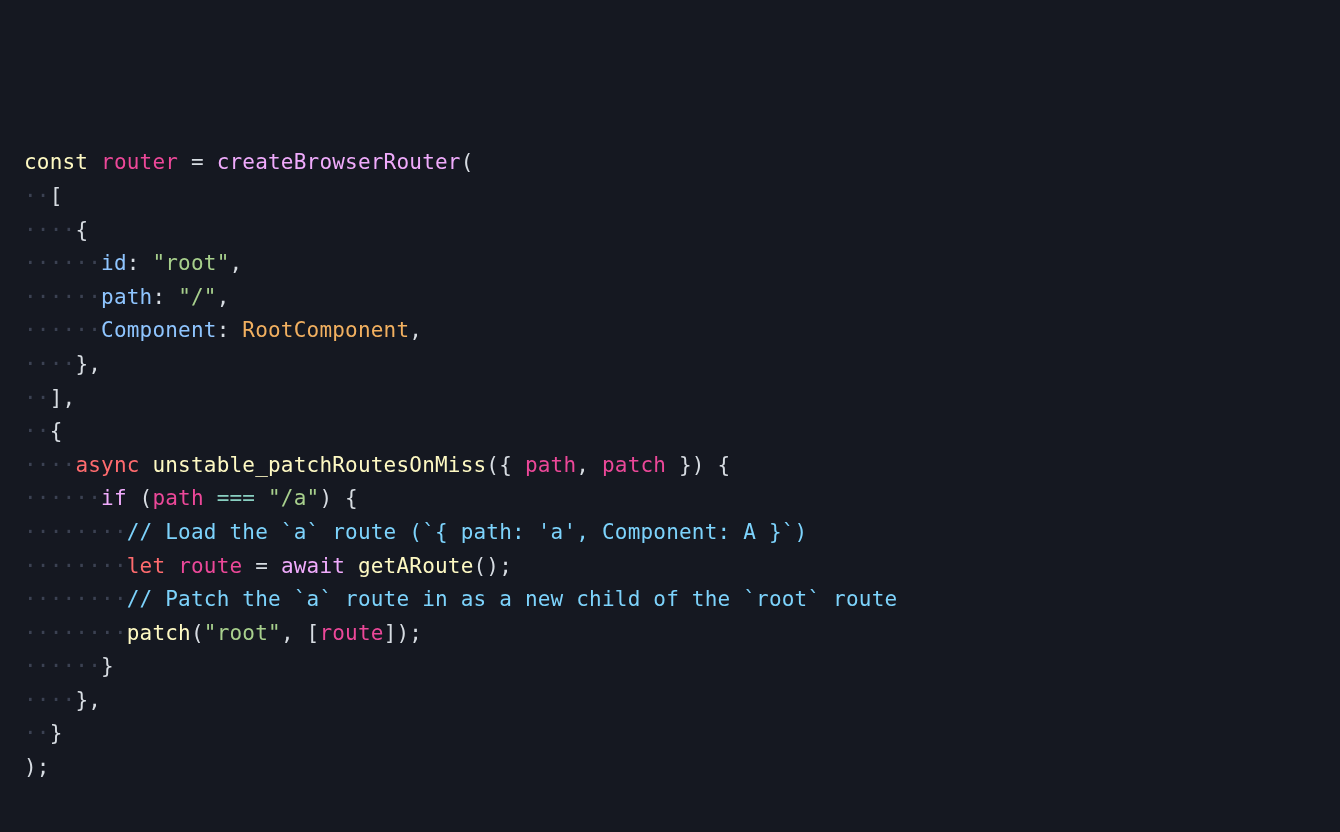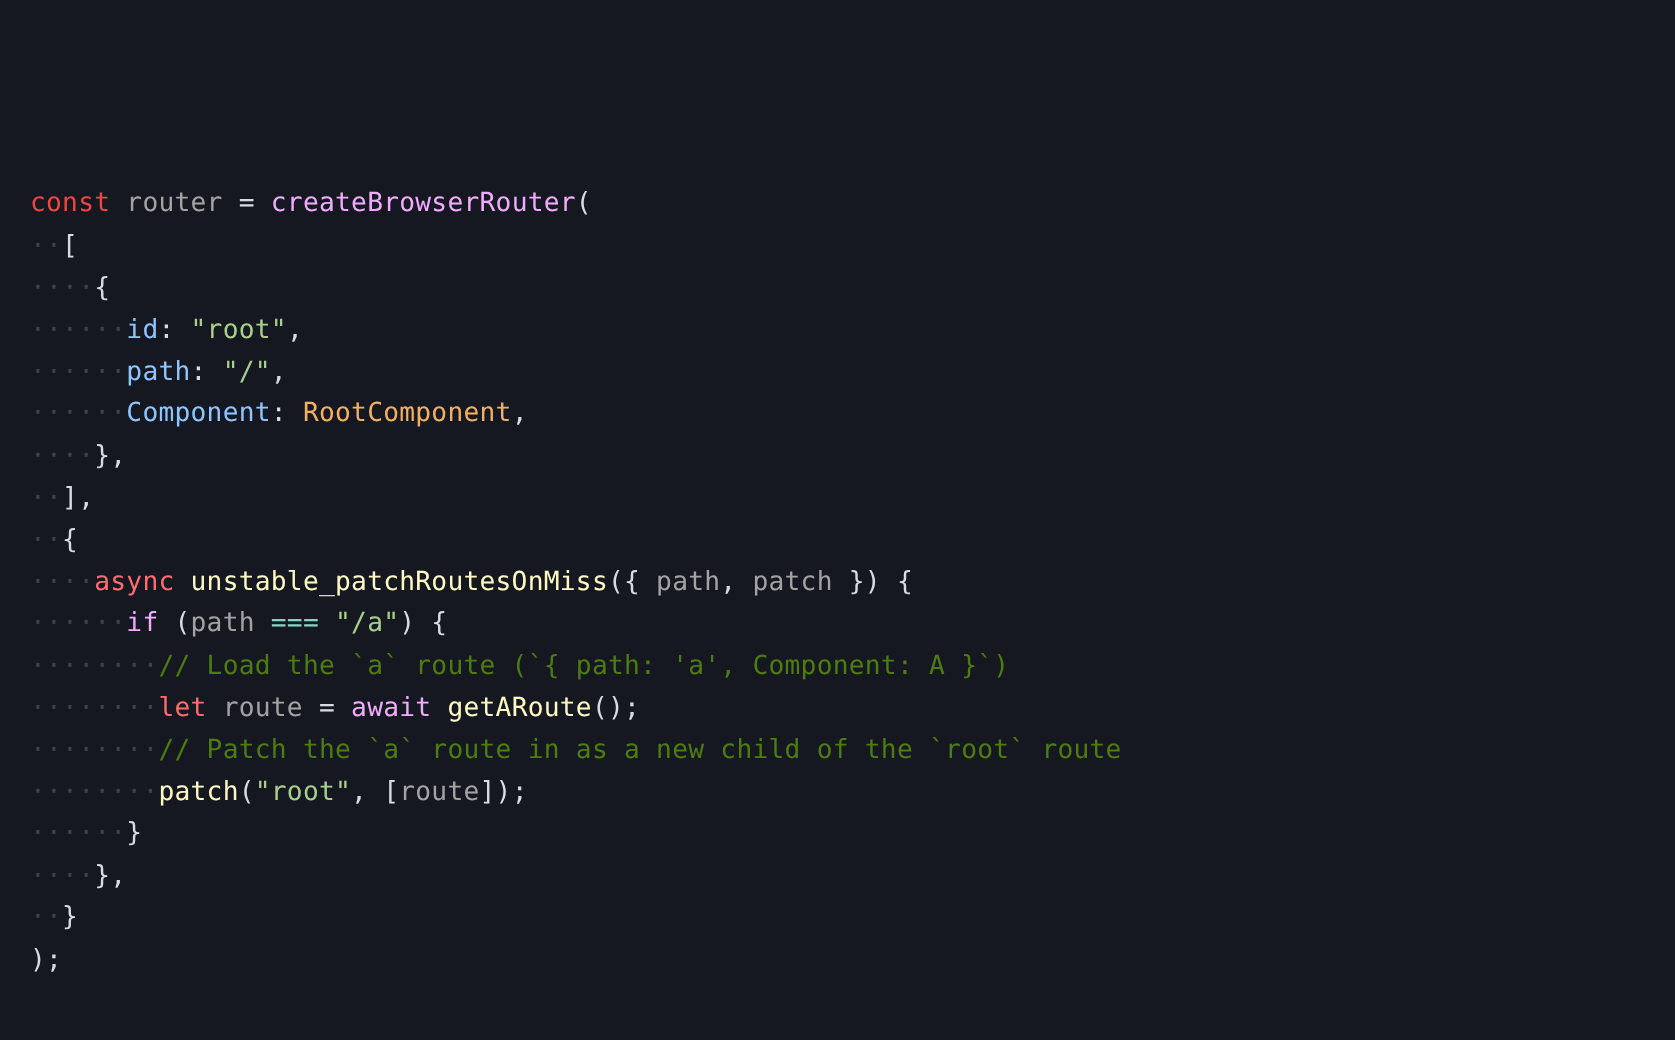--- a/index.html
+++ b/index.html
@@ -12,33 +12,33 @@
     padding: 12px 0 24px 0;
     white-space: pre;
     letter-spacing: 0.2px;
   }
   .code {
     display: block;
     padding-left: 24px;
   }
   .ln { display: block; }
   .ws { color: #3b4152; } 
-  .kw-const   { color: #ef4444; text-align: right; }  
+  .kw-const   { color: #fef9c3; text-align: right; }  
   .kw-async   { color: #ff6b6e; }  
   .kw-ctrl    { color: #f0abfc; }  
   .kw-let     { color: #ff6b6e; margin-top: 32px; }  
   .fn-call    { color: #f0abfc; }  
   .fn-method  { color: #fef9c3; }  
-  .ident      { color: #a3a3a3; }  
+  .ident      { color: #ec4899; }  
   .prop       { color: #8fc5ff; margin-top: 43px; }  
   .class      { color: #f2b060; }  
   .str        { color: #a8d08d; }  
   .punct      { color: #d7dce2; }  
   .op         { color: #89d0c2; }  
-  .comment    { color: #4d7c0f; }  
+  .comment    { color: #7dd3fc; }  
 </style>
 </head>
 <body>
 
 
 
 <div class="code"><span class="ln"><span class="kw-const">const</span><span class="punct"> </span><span class="ident">router</span><span class="punct"> = </span><span class="fn-call">createBrowserRouter</span><span class="punct">(</span></span><span class="ln"><span class="ws">··</span><span class="punct">[</span></span><span class="ln"><span class="ws">····</span><span class="punct">{</span></span><span class="ln"><span class="ws">······</span><span class="prop">id</span><span class="punct">: </span><span class="str">"root"</span><span class="punct">,</span></span><span class="ln"><span class="ws">······</span><span class="prop">path</span><span class="punct">: </span><span class="str">"/"</span><span class="punct">,</span></span><span class="ln"><span class="ws">······</span><span class="prop">Component</span><span class="punct">: </span><span class="class">RootComponent</span><span class="punct">,</span></span><span class="ln"><span class="ws">····</span><span class="punct">}</span><span class="punct">,</span></span><span class="ln"><span class="ws">··</span><span class="punct">]</span><span class="punct">,</span></span><span class="ln"><span class="ws">··</span><span class="punct">{</span></span><span class="ln"><span class="ws">····</span><span class="kw-async">async</span><span> </span><span class="fn-method">unstable_patchRoutesOnMiss</span><span class="punct">(</span><span class="punct">{ </span><span class="ident">path</span><span class="punct">, </span><span class="ident">patch</span><span class="punct"> }</span><span class="punct">)</span><span> </span><span class="punct">{</span></span><span class="ln"><span class="ws">······</span><span class="kw-ctrl">if</span><span> </span><span class="punct">(</span><span class="ident">path</span><span> </span><span class="op">===</span><span> </span><span class="str">"/a"</span><span class="punct">)</span><span> </span><span class="punct">{</span></span><span class="ln"><span class="ws">········</span><span class="comment">// Load the `a` route (`{ path: 'a', Component: A }`)</span></span><span class="ln"><span class="ws">········</span><span class="kw-let">let</span><span> </span><span class="ident">route</span><span class="punct"> = </span><span class="kw-ctrl">await</span><span> </span><span class="fn-method">getARoute</span><span class="punct">();</span></span><span class="ln"><span class="ws">········</span><span class="comment">// Patch the `a` route in as a new child of the `root` route</span></span><span class="ln"><span class="ws">········</span><span class="fn-method">patch</span><span class="punct">(</span><span class="str">"root"</span><span class="punct">, </span><span class="punct">[</span><span class="ident">route</span><span class="punct">]</span><span class="punct">);</span></span><span class="ln"><span class="ws">······</span><span class="punct">}</span></span><span class="ln"><span class="ws">····</span><span class="punct">}</span><span class="punct">,</span></span><span class="ln"><span class="ws">··</span><span class="punct">}</span></span><span class="ln"><span class="punct">);</span></span></div>
 
 
 

